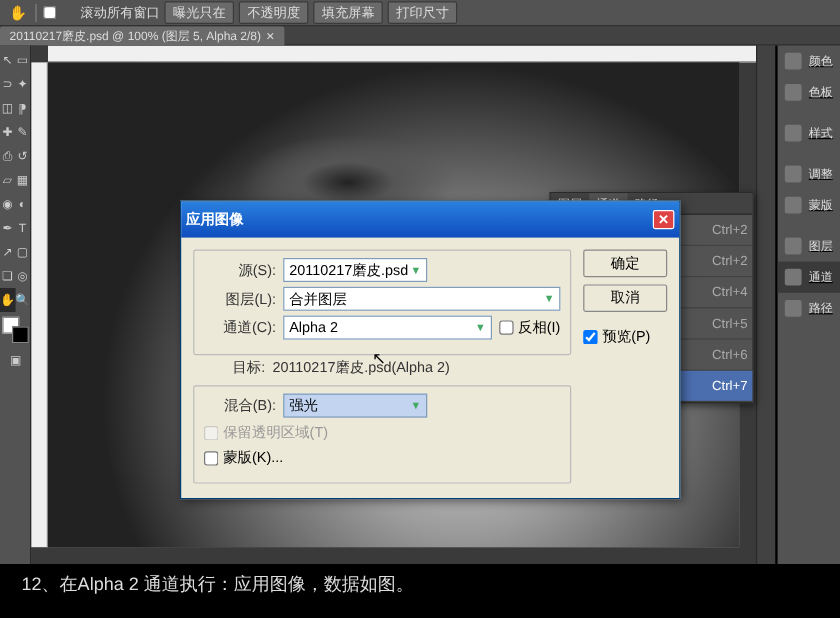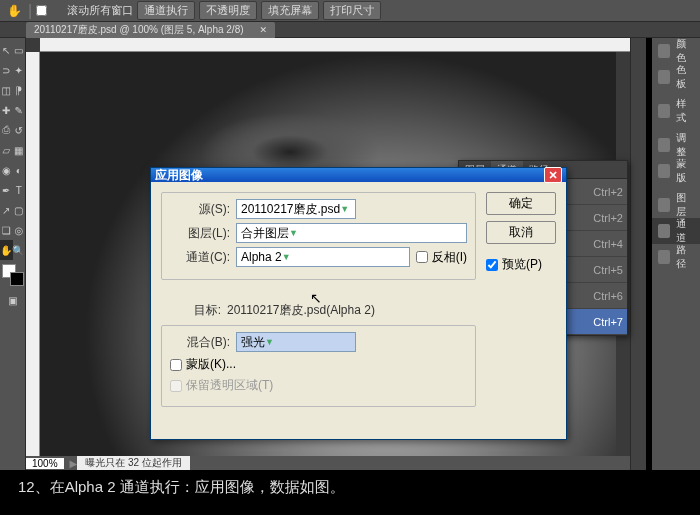--- a/index.html
+++ b/index.html
@@ -7,21 +7,21 @@
 .app { width: 700px; height: 470px; background: #535353; position: relative; }
 .caption { position: absolute; top: 478px; left: 18px; color: #ddd; font-size: 15px; }
 
 .topbar { height: 22px; background: #535353; border-bottom: 1px solid #2a2a2a; display: flex; align-items: center; padding: 0 6px; gap: 4px; }
 .hand-icon { width: 18px; height: 18px; display: flex; align-items: center; justify-content: center; color: #ccc; font-size: 12px; }
 .scroll-check { display: flex; align-items: center; gap: 20px; color: #ddd; font-size: 11px; }
 .scroll-check input { width: 11px; height: 11px; }
 .top-btn { background: #6a6a6a; border: 1px solid #3a3a3a; color: #ddd; font-size: 11px; padding: 1px 6px; border-radius: 2px; }
 
 .tabbar { height: 16px; background: #424242; border-bottom: 1px solid #2a2a2a; display: flex; align-items: center; }
-.doc-tab { background: #6a6a6a; color: #ddd; font-size: 10px; padding: 1px 8px; margin-left: 26px; border-radius: 2px 2px 0 0; display: flex; align-items: center; gap: 16px; }
+.doc-tab { background: #6a6a6a; color: #ddd; font-size: 10px; padding: 1px 8px; border-radius: 2px 2px 0 0; display: flex; align-items: center; gap: 4px; }
 .doc-tab .x { font-size: 9px; }
 
 .main { display: flex; height: 432px; }
 .toolbox { width: 26px; background: #535353; border-right: 1px solid #2a2a2a; display: flex; flex-direction: column; padding: 2px 0; }
 .toolpair { display: flex; height: 20px; }
 .tool { width: 13px; height: 20px; display: flex; align-items: center; justify-content: center; color: #ccc; font-size: 10px; }
 .tool.sel { background: #2a2a2a; }
 .tool.single { width: 26px; }
 .swatches { width: 22px; height: 22px; margin: 4px 2px; position: relative; }
 .swatch-f { position: absolute; width: 14px; height: 14px; background: #fff; border: 1px solid #888; top: 0; left: 0; }
@@ -30,21 +30,21 @@
 .canvas-area { flex: 1; background: #3a3a3a; position: relative; overflow: hidden; }
 .ruler-h { position: absolute; top: 0; left: 14px; right: 0; height: 14px; background: #f0f0f0; border-bottom: 1px solid #888; }
 .ruler-v { position: absolute; top: 14px; left: 0; width: 14px; bottom: 14px; background: #f0f0f0; border-right: 1px solid #888; }
 .canvas { position: absolute; top: 14px; left: 14px; right: 14px; bottom: 14px; background: linear-gradient(135deg, #888 0%, #ccc 30%, #555 60%, #aaa 100%); }
 .face { position: absolute; inset: 0; background: radial-gradient(ellipse 300px 280px at 60% 70%, #ddd 0%, #999 40%, #555 75%, #222 100%); }
 .eye { position: absolute; top: 60px; left: 160px; width: 180px; height: 80px; background: radial-gradient(ellipse at 50% 50%, #222 0%, #555 30%, transparent 70%); border-radius: 50%; }
 .status { position: absolute; bottom: 0; left: 0; right: 0; height: 14px; background: #535353; display: flex; align-items: center; font-size: 10px; color: #ddd; }
 .zoom { background: #fff; color: #000; padding: 0 6px; margin-right: 6px; }
 .status-txt { background: #eee; color: #333; padding: 0 8px; }
 
-.rpanel { width: 54px; background: #535353; border-left: 6px solid #000000; display: flex; flex-direction: column; }
+.rpanel { width: 54px; background: #535353; border-left: 2px solid #000000; display: flex; flex-direction: column; text-decoration: underline; }
 .rpanel-row { display: flex; align-items: center; height: 26px; padding: 0 6px; gap: 6px; color: #ddd; font-size: 10px; }
 .rpanel-row.sel { background: #3a3a3a; }
 .ricon { width: 14px; height: 14px; background: #777; border-radius: 2px; }
 
 .rdock { width: 16px; background: #424242; border-left: 1px solid #2a2a2a; }
 
 
 .channels { position: absolute; top: 160px; right: 72px; width: 170px; background: #535353; border: 1px solid #2a2a2a; box-shadow: 2px 2px 6px rgba(0,0,0,0.5); }
 .ch-tabs { display: flex; height: 18px; background: #424242; border-bottom: 1px solid #2a2a2a; }
 .ch-tab { font-size: 10px; color: #ddd; padding: 2px 6px; }
@@ -52,52 +52,52 @@
 .ch-row { display: flex; align-items: center; height: 26px; border-bottom: 1px solid #424242; padding: 0 4px; gap: 4px; font-size: 10px; color: #ddd; }
 .ch-row.sel { background: #4b6eaf; }
 .ch-eye { width: 14px; font-size: 10px; text-align: center; }
 .ch-thumb { width: 22px; height: 18px; background: linear-gradient(135deg, #aaa, #666); border: 1px solid #888; }
 .ch-name { flex: 1; }
 .ch-sc { font-size: 11px; color: #aaa; }
 .ch-row.sel .ch-sc { color: #fff; }
 
 
 .dialog { position: absolute; top: 167px; left: 150px; width: 417px; background: #ece9d8; border: 1px solid #003c74; box-shadow: 2px 2px 8px rgba(0,0,0,0.5); font-size: 12px; }
-.dlg-title { height: 14px; background: linear-gradient(#2a80e0, #0e4dbd); color: #fff; display: flex; align-items: center; padding: 0 4px; font-weight: bold; }
+.dlg-title { height: 30px; background: linear-gradient(#2a80e0, #0e4dbd); color: #fff; display: flex; align-items: center; padding: 0 4px; font-weight: bold; }
 .dlg-title span { flex: 1; }
 .dlg-close { width: 18px; height: 16px; background: #e04343; color: #fff; display: flex; align-items: center; justify-content: center; font-size: 11px; border: 1px solid #fff; border-radius: 2px; }
 .dlg-body { padding: 10px; display: flex; gap: 10px; }
 .dlg-left { flex: 1; }
 .dlg-right { width: 70px; display: flex; flex-direction: column; gap: 6px; align-items: stretch; }
 .dlg-btn { background: #ece9d8; border: 1px solid #888; padding: 2px 4px; font-size: 12px; border-radius: 2px; }
 .dlg-row { display: flex; align-items: center; gap: 6px; margin-bottom: 4px; }
 .dlg-label { width: 60px; text-align: right; color: #333; }
-.dlg-select { flex: 1; height: 20px; border: 1px solid #7f9db9; background: #fff; padding: 0 4px; display: flex; align-items: center; }
+.dlg-select { flex: 1; height: 20px; border: 1px solid #7f9db9; background: #fff; padding: 0 4px; display: flex; align-items: center; justify-content: space-between; }
 .dlg-select.short { flex: 0 0 120px; }
 .dlg-select .arr { color: #4a6; font-size: 9px; }
-.group { border: 1px solid #bbb; padding: 6px 8px 8px; margin-bottom: 22px; border-radius: 2px; position: relative; }
+.group { border: 1px solid #bbb; padding: 6px 8px 8px; margin-bottom: 2px; border-radius: 2px; position: relative; }
 .dlg-text { color: #333; }
 .dlg-input { width: 40px; height: 18px; border: 1px solid #7f9db9; background: #fff; text-align: center; }
 .disabled { color: #999; }
 .chk { display: flex; align-items: center; gap: 4px; }
 .chk input { width: 12px; height: 12px; }
 .cursor { position: absolute; top: 290px; left: 310px; font-size: 14px; color: #000; pointer-events: none; }
 </style>
 </head>
 <body>
 
 <div class="app">
   <div class="topbar">
     <div class="hand-icon">✋</div>
     <span style="color:#777">|</span>
     <label class="scroll-check">
       <input type="checkbox" style="">
         <span>滚动所有窗口</span>
     </label>
-    <button class="top-btn">通道执行</button>
+    <button class="top-btn">曝光只在</button>
     <button class="top-btn">不透明度</button>
     <button class="top-btn">填充屏幕</button>
     <button class="top-btn">打印尺寸</button>
   </div>
 
   <div class="tabbar">
     <div class="doc-tab">
       <span>20110217磨皮.psd @ 100% (图层 5, Alpha 2/8)</span>
         <span class="x">✕</span>
     </div>
@@ -155,25 +155,20 @@
       </div>
       <div class="tool single">▣</div>
     </div>
 
     <div class="canvas-area">
       <div class="ruler-h"></div>
       <div class="ruler-v"></div>
       <div class="canvas">
         <div class="face"></div>
         <div class="eye"></div>
-      </div>
-      <div class="status">
-        <span class="zoom">100%</span>
-        <span style="color:#888">▶</span>
-        <span class="status-txt">曝光只在 32 位起作用</span>
       </div>
     </div>
 
     <div class="rdock"></div>
 
     <div class="rpanel">
       <div class="rpanel-row">
           <div class="ricon"></div>
           <span>颜色</span>
         </div>
@@ -294,30 +289,30 @@
           <span class="dlg-text">20110217磨皮.psd(Alpha 2)</span>
         </div>
         <div class="group">
           <div class="dlg-row">
             <span class="dlg-label">混合(B):</span>
             <div class="dlg-select short" style="background:#c2d4ef">
                 <span>强光</span>
                 <span class="arr">▼</span>
               </div>
           </div>
-          <div class="dlg-row">
-              <label class="chk">
-                <input type="checkbox" style="">
-                <span>蒙版(K)...</span>
-              </label>
-            </div>
           <div class="dlg-row disabled">
               <label class="chk">
                 <input type="checkbox" disabled="" style="">
                 <span>保留透明区域(T)</span>
+              </label>
+            </div>
+          <div class="dlg-row">
+              <label class="chk">
+                <input type="checkbox" style="">
+                <span>蒙版(K)...</span>
               </label>
             </div>
         </div>
       </div>
       <div class="dlg-right">
         <button class="dlg-btn">确定</button>
         <button class="dlg-btn">取消</button>
         <label class="chk" style="margin-top:6px">
             <input type="checkbox" checked="" style="">
             <span>预览(P)</span>

